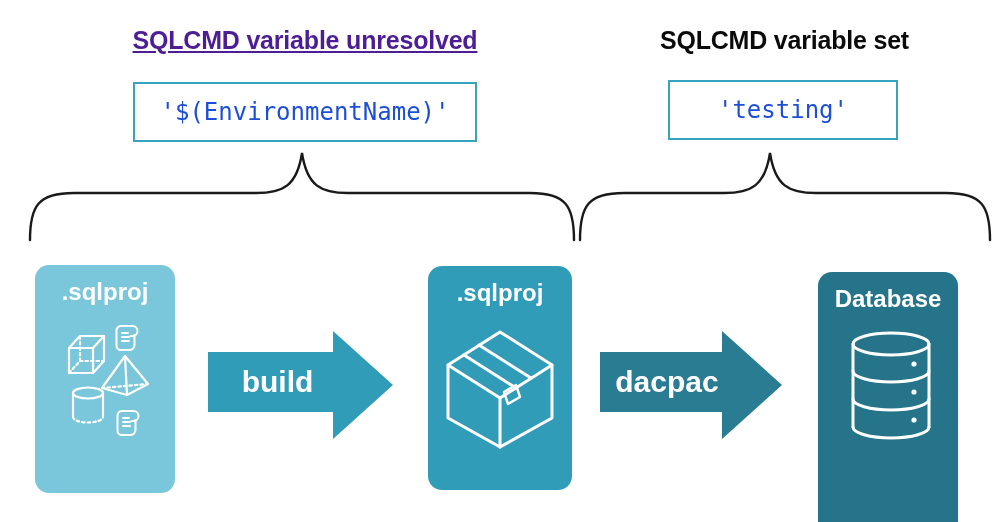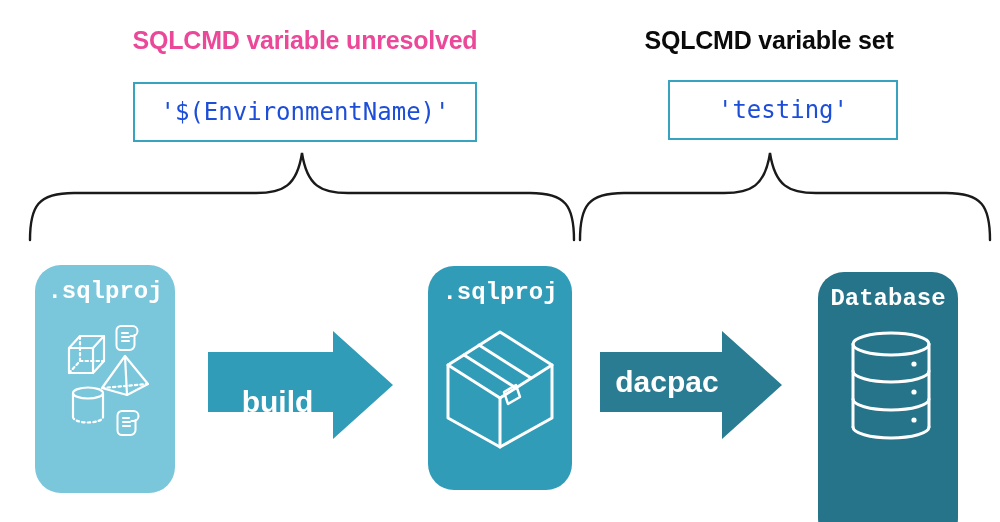--- a/index.html
+++ b/index.html
@@ -16,45 +16,45 @@
   .code-box{
     position:absolute;background:#ffffff;border:2px solid #38a3be;box-sizing:border-box;
     display:flex;align-items:center;justify-content:center;
     font-family:"DejaVu Sans Mono","Liberation Mono",monospace;
     font-size:24px;color:#1d4ed8;white-space:pre;
   }
   .code-left{left:133px;top:82px;width:344px;height:60px;}
   .code-right{left:668px;top:80px;width:230px;height:60px;}
   svg.overlay{position:absolute;left:0;top:0;width:1000px;height:522px;}
   .node{
-    position:absolute;border-radius:26px;font-family:Liberation Mono, monospace;
+    position:absolute;border-radius:14px;
   }
   .node-label{
     position:absolute;left:0;right:0;top:13px;text-align:center;
     font-size:24px;font-weight:bold;white-space:nowrap;
   }
   .node svg{position:absolute;left:0;top:0;}
   .node-sqlproj{left:35px;top:265px;width:140px;height:228px;}
   .node-dacpac{left:428px;top:266px;width:144px;height:224px;}
   .node-database{left:818px;top:272px;width:140px;height:272px;}
   .arrow-label{
     position:absolute;top:352px;height:60px;
     display:flex;align-items:center;justify-content:center;
     font-size:30px;font-weight:bold;white-space:nowrap;
   }
-  .arrow-label-build{left:216px;width:123px;margin-top:20px;}
+  .arrow-label-build{left:216px;width:123px;}
   .arrow-label-deploy{left:606px;width:122px;}
 </style>
 </head>
 <body>
 
 <div class="stage">
 
-  <div class="group-title title-left" style="color: #ec4899;">SQLCMD variable unresolved</div>
-  <div class="group-title title-right" style="color: rgb(11, 11, 11);">SQLCMD variable set</div>
+  <div class="group-title title-left" style="color: #4c1d95; text-decoration: underline;">SQLCMD variable unresolved</div>
+  <div class="group-title title-right" style="color: rgb(11, 11, 11); text-align: right;">SQLCMD variable set</div>
 
   <div class="code-box code-left" style="border-color: rgb(56, 163, 190);">
     <span>'$(EnvironmentName)'</span>
   </div>
   <div class="code-box code-right" style="border-color: rgb(56, 163, 190);">
     <span>'testing'</span>
   </div>
 
   <svg class="overlay" viewBox="0 0 1000 522">
     <g fill="none" stroke-width="2.4" stroke-linecap="round" stroke="#1A1A1A">

